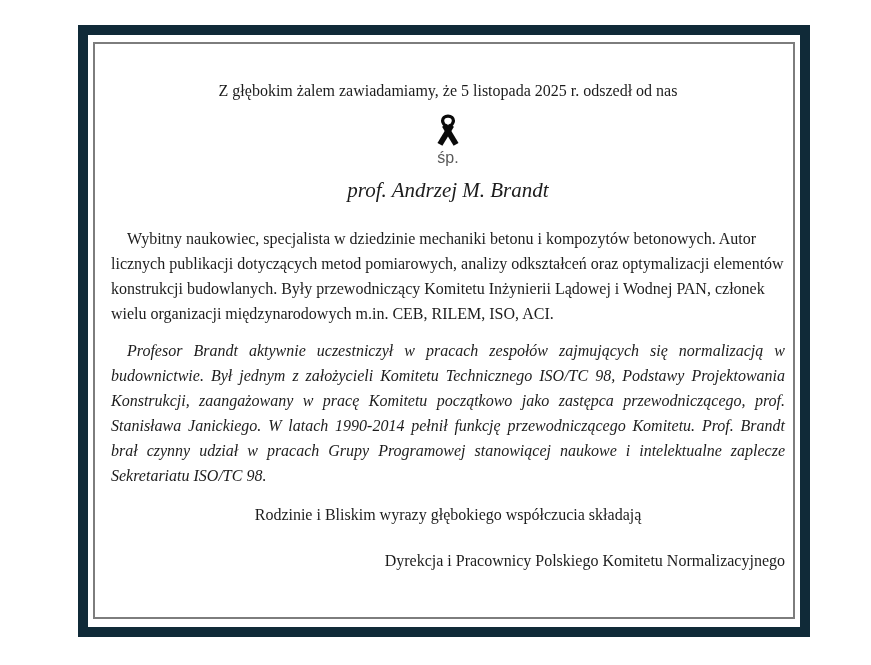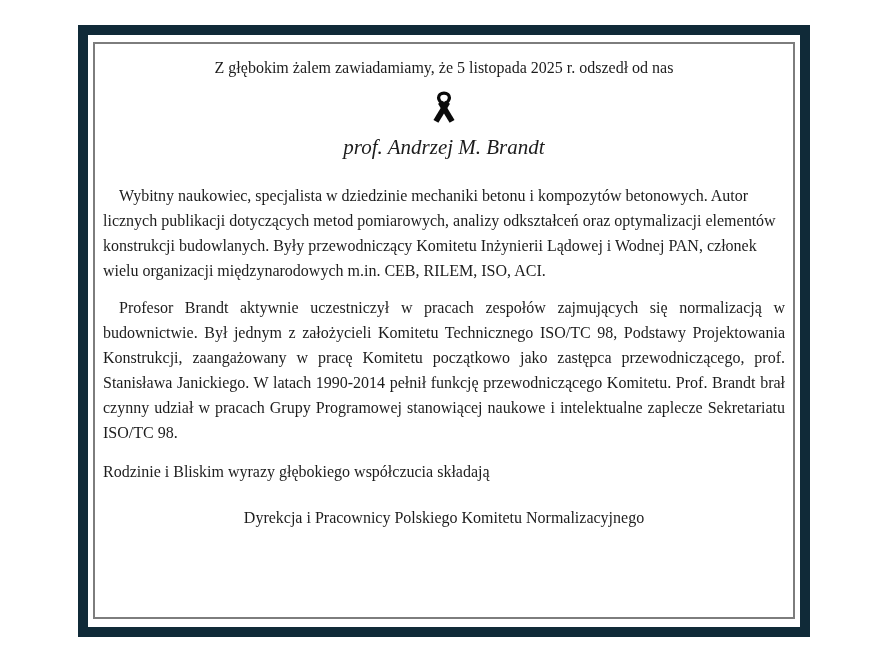--- a/index.html
+++ b/index.html
@@ -24,21 +24,22 @@
     border:10px solid var(--frame-border);
     padding:7px 5px 8px 5px;
     background:#ffffff;
   }
   .inner{
     width:100%; height:100%;
     border:2px solid var(--inner-border);
     overflow:hidden;
   }
   .content{
-    padding:13px 8px 0 8px;
+    padding:36px 8px 0 8px;
+    margin-left:8px;
   }
   .intro{
     font-size:16px;
     line-height:22px;
     text-align:center;
   }
   .ribbon-wrap{
     margin-top:12px;
     text-align:center;
     height:34px;
@@ -58,51 +59,52 @@
     font-weight:normal;
     font-style:italic;
     text-align:center;
   }
   .para{
     font-size:16px;
     line-height:25px;
     text-indent:16px;
   }
   .p1{margin-top:22px;text-align:left;}
-  .p2{margin-top:12px;text-align:justify;}
+  .p2{margin-top:12px;text-align:justify;font-style:italic;}
   .condolence{
     margin-top:16px;
     font-size:16px;
     line-height:22px;
-    text-align:left;
+    text-align:center;
   }
   .signatories{
     margin-top:22px;
     font-size:16px;
     line-height:25px;
-    text-align:center;
+    text-align:right;
   }
 </style>
 </head>
 <body>
 
 <div class="frame">
   <div class="inner">
     <div class="content">
 
       <p class="intro">Z głębokim żalem zawiadamiamy, że 5 listopada 2025 r. odszedł od nas</p>
 
       <div class="ribbon-wrap">
         <svg width="26" height="34" viewBox="0 0 24 32" aria-hidden="true">
           <path d="M12 2 C8.9 2 6.9 4.1 6.9 6.4 C6.9 8.7 8.7 10.7 12 13.3 C15.3 10.7 17.1 8.7 17.1 6.4 C17.1 4.1 15.1 2 12 2 Z" fill="none" stroke="#0a0a0a" stroke-width="3.1"></path>
           <path d="M8.7 10.6 L19.6 28.6" stroke="#0a0a0a" stroke-width="5.4"></path>
           <path d="M15.3 10.6 L4.4 28.6" stroke="#0a0a0a" stroke-width="5.4"></path>
         </svg>
       </div>
 
+      <div class="sp">śp.</div>
 
       <h1 class="name">prof. Andrzej M. Brandt</h1>
 
       <p class="para p1">Wybitny naukowiec, specjalista w dziedzinie mechaniki betonu i kompozytów betonowych. Autor licznych publikacji dotyczących metod pomiarowych, analizy odkształceń oraz optymalizacji  elementów konstrukcji budowlanych. Były przewodniczący Komitetu Inżynierii Lądowej i Wodnej PAN, członek wielu organizacji międzynarodowych m.in. CEB, RILEM, ISO, ACI.</p>
 
       <p class="para p2">Profesor Brandt aktywnie uczestniczył w pracach zespołów zajmujących się normalizacją w budownictwie. Był jednym z założycieli Komitetu Technicznego ISO/TC 98, Podstawy Projektowania Konstrukcji, zaangażowany w pracę Komitetu początkowo jako zastępca przewodniczącego, prof. Stanisława Janickiego. W latach 1990-2014 pełnił funkcję przewodniczącego Komitetu. Prof. Brandt brał czynny udział w pracach Grupy Programowej stanowiącej naukowe i intelektualne zaplecze Sekretariatu ISO/TC 98.</p>
 
       <p class="condolence">Rodzinie i Bliskim wyrazy głębokiego współczucia składają</p>
 
       <div class="signatories">

